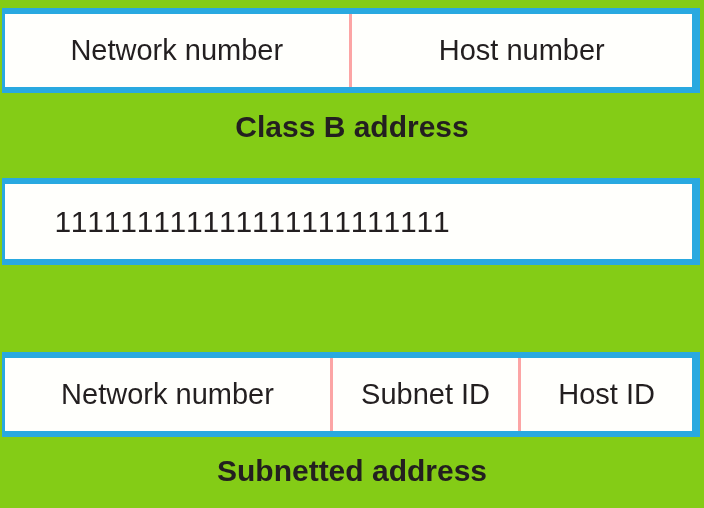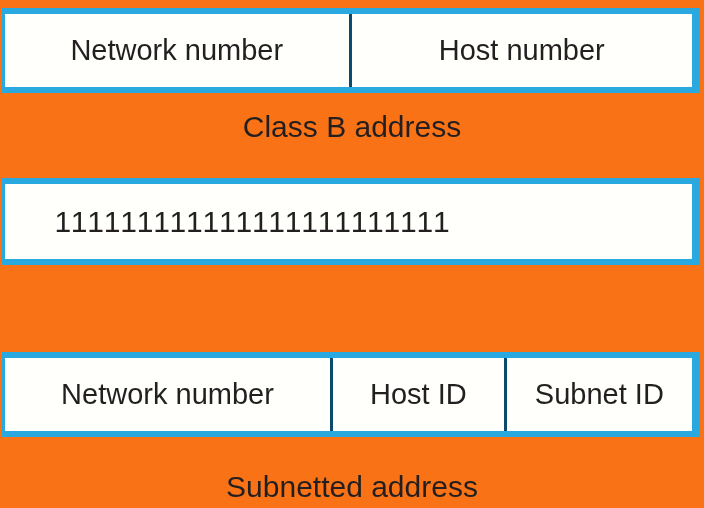--- a/index.html
+++ b/index.html
@@ -4,21 +4,21 @@
 <style>
   html, body {
     margin: 0;
     padding: 0;
     background: #ffffff;
   }
   .stage {
     position: relative;
     width: 704px;
     height: 508px;
-    background: #f97316;
+    background: #84cc16;
     font-family: "Liberation Sans", sans-serif;
     color: #231f20;
     overflow: hidden;
   }
   .box {
     position: absolute;
     left: 2px;
     width: 698px;
     box-sizing: border-box;
     display: flex;
@@ -36,59 +36,60 @@
     box-sizing: border-box;
     display: flex;
     align-items: center;
     justify-content: center;
     font-size: 29px;
     line-height: 1;
     white-space: nowrap;
     overflow: hidden;
   }
   .cell + .cell {
-    border-left: 3px solid #0c4a6e;
+    border-left: 3px solid #fca5a5;
   }
   .w50 { width: 50%; }
   .w72 { width: 72.2%; }
   .w28 { width: 27.8%; }
   .w47 { width: 47.3%; }
   .w27 { width: 27.4%; }
   .w26 { width: 25.3%; }
   .binary {
     letter-spacing: 2px;
     font-size: 30px;
   }
   .caption {
     position: absolute;
     left: 0;
     width: 704px;
     text-align: center;
     font-size: 30px;
     line-height: 1;
+    font-weight: bold;
   }
   .cap1 { top: 112px; }
   .cap2 { top: 286px; }
-  .cap3 { top: 472px; }
+  .cap3 { top: 456px; }
 </style>
 </head>
 <body>
 
 <div class="stage">
 
   <div class="box row1">
     <div class="cell w50">Network number</div>
     <div class="cell w50">Host number</div>
   </div>
   <div class="caption cap1">Class B address</div>
 
   <div class="box row2">
     <div class="cell w72 binary">111111111111111111111111</div>
   </div>
 
   <div class="box row3">
     <div class="cell w47">Network number</div>
+    <div class="cell w27">Subnet ID</div>
     <div class="cell w26">Host ID</div>
-    <div class="cell w27">Subnet ID</div>
   </div>
   <div class="caption cap3">Subnetted address</div>
 
 </div>
 
 </body></html>

